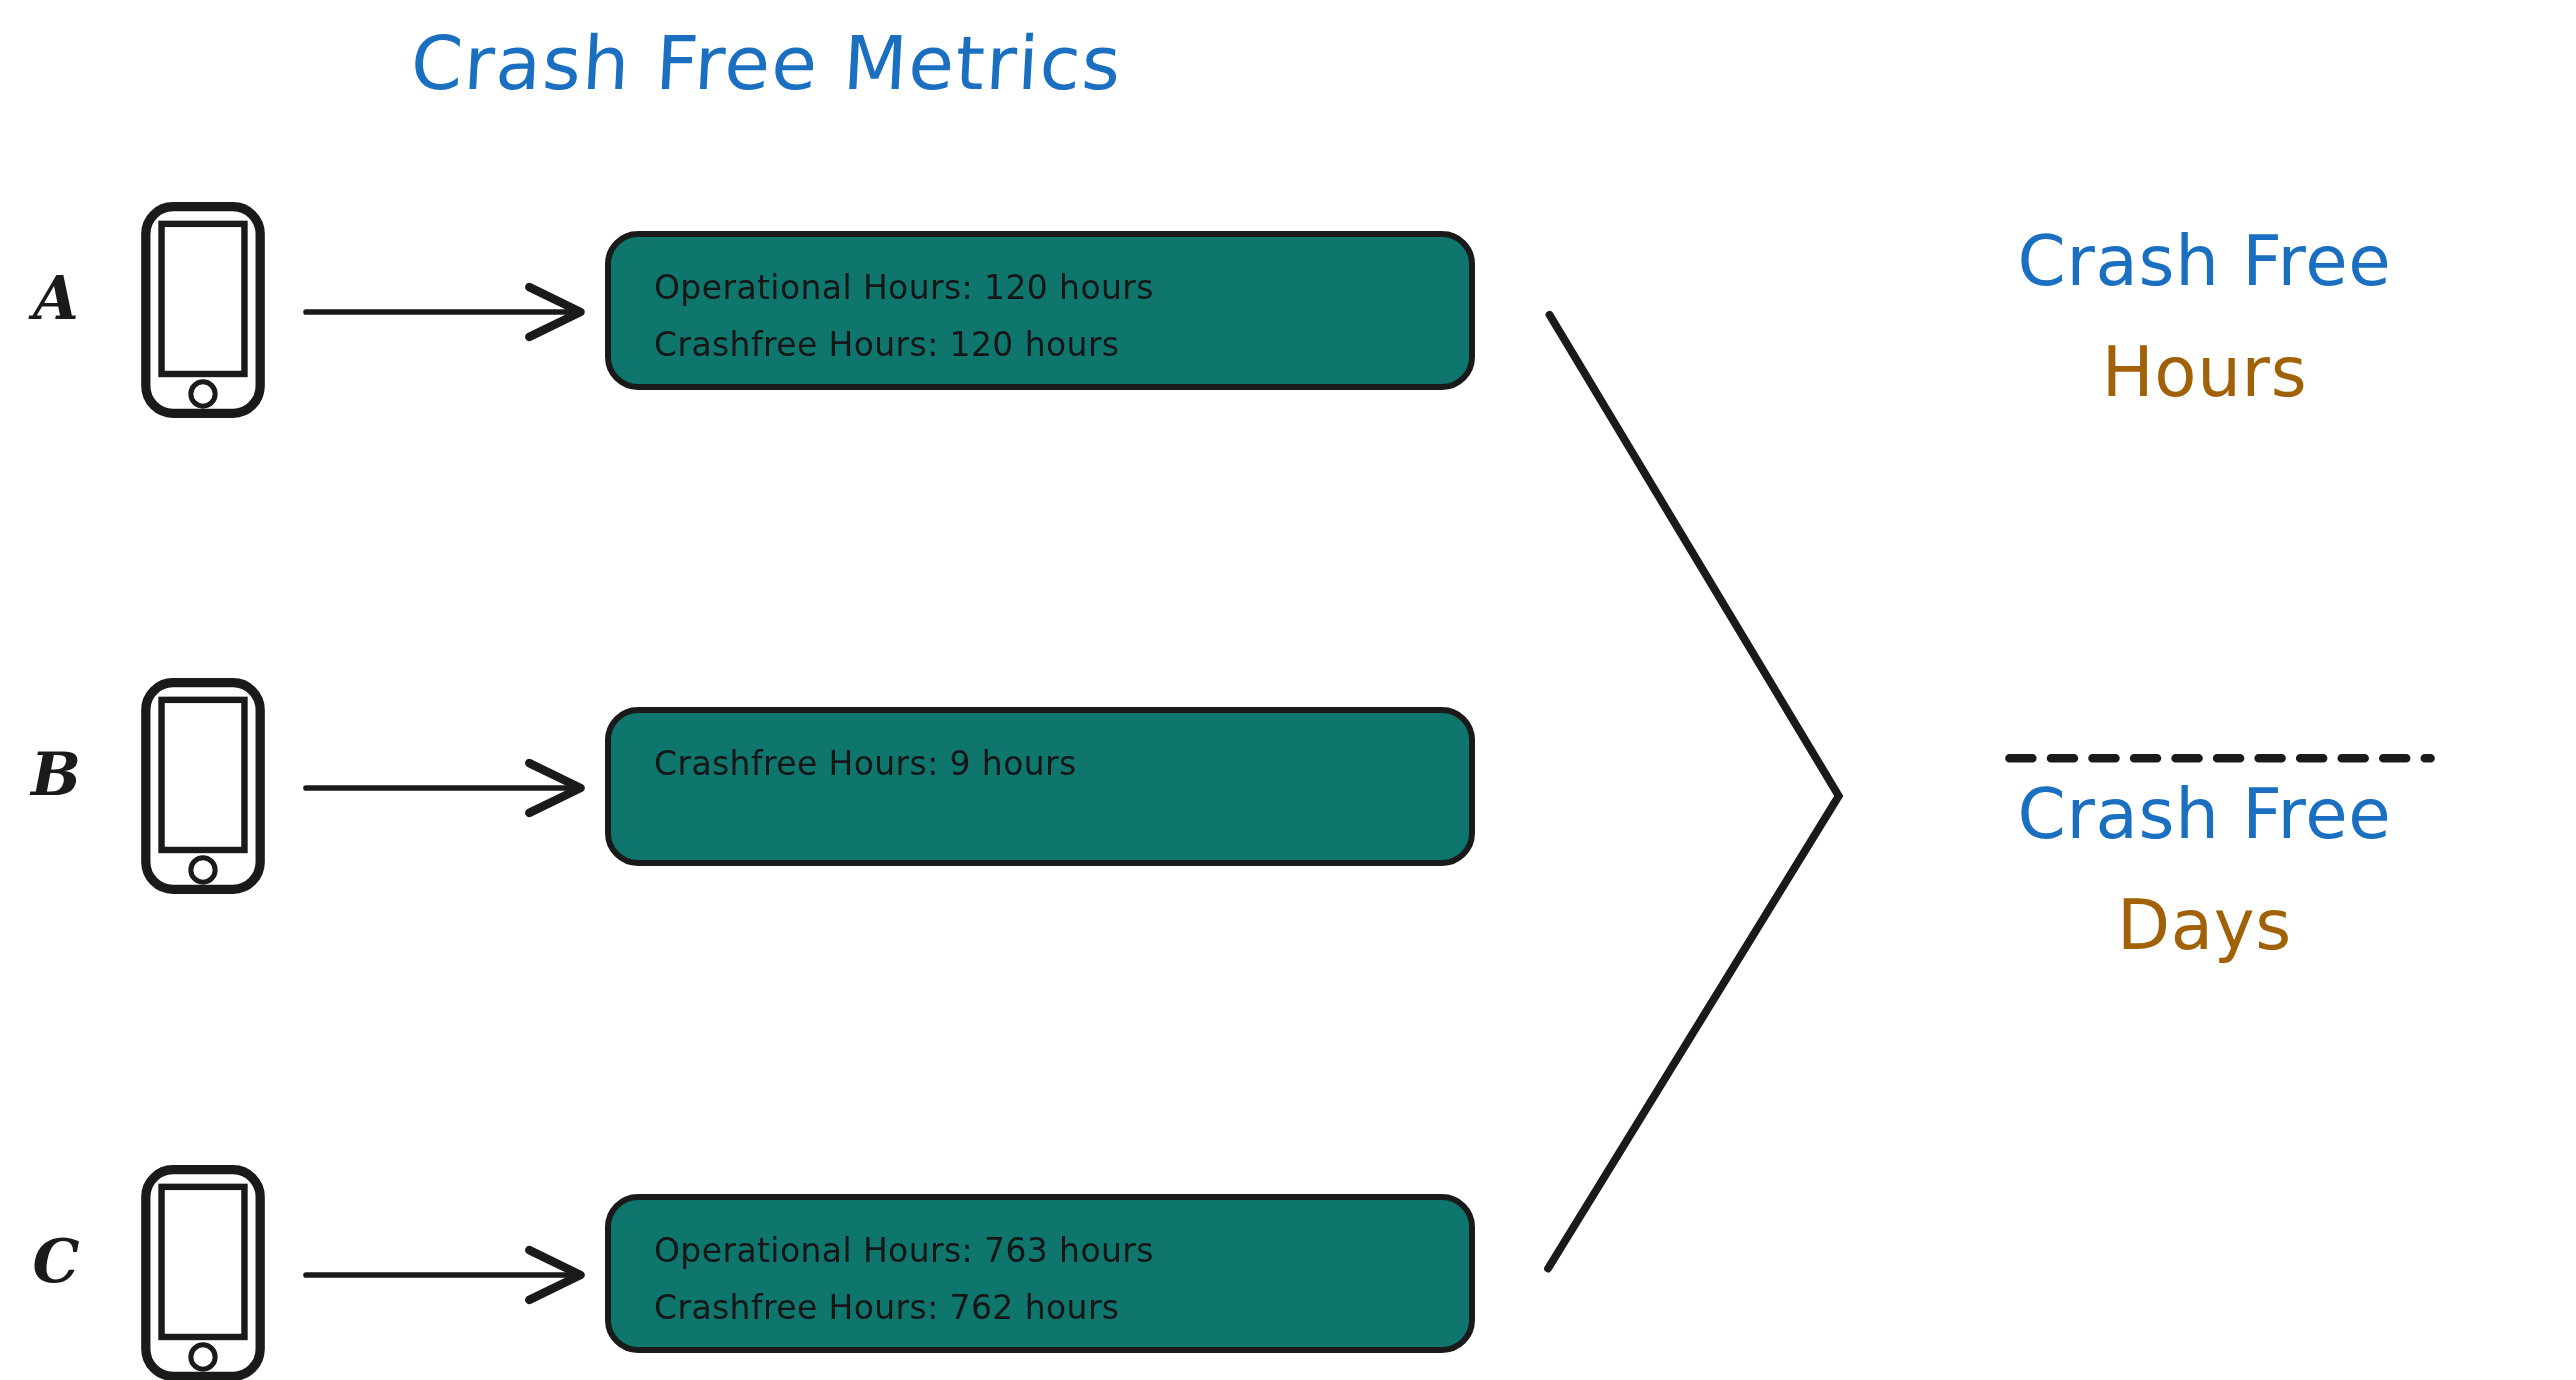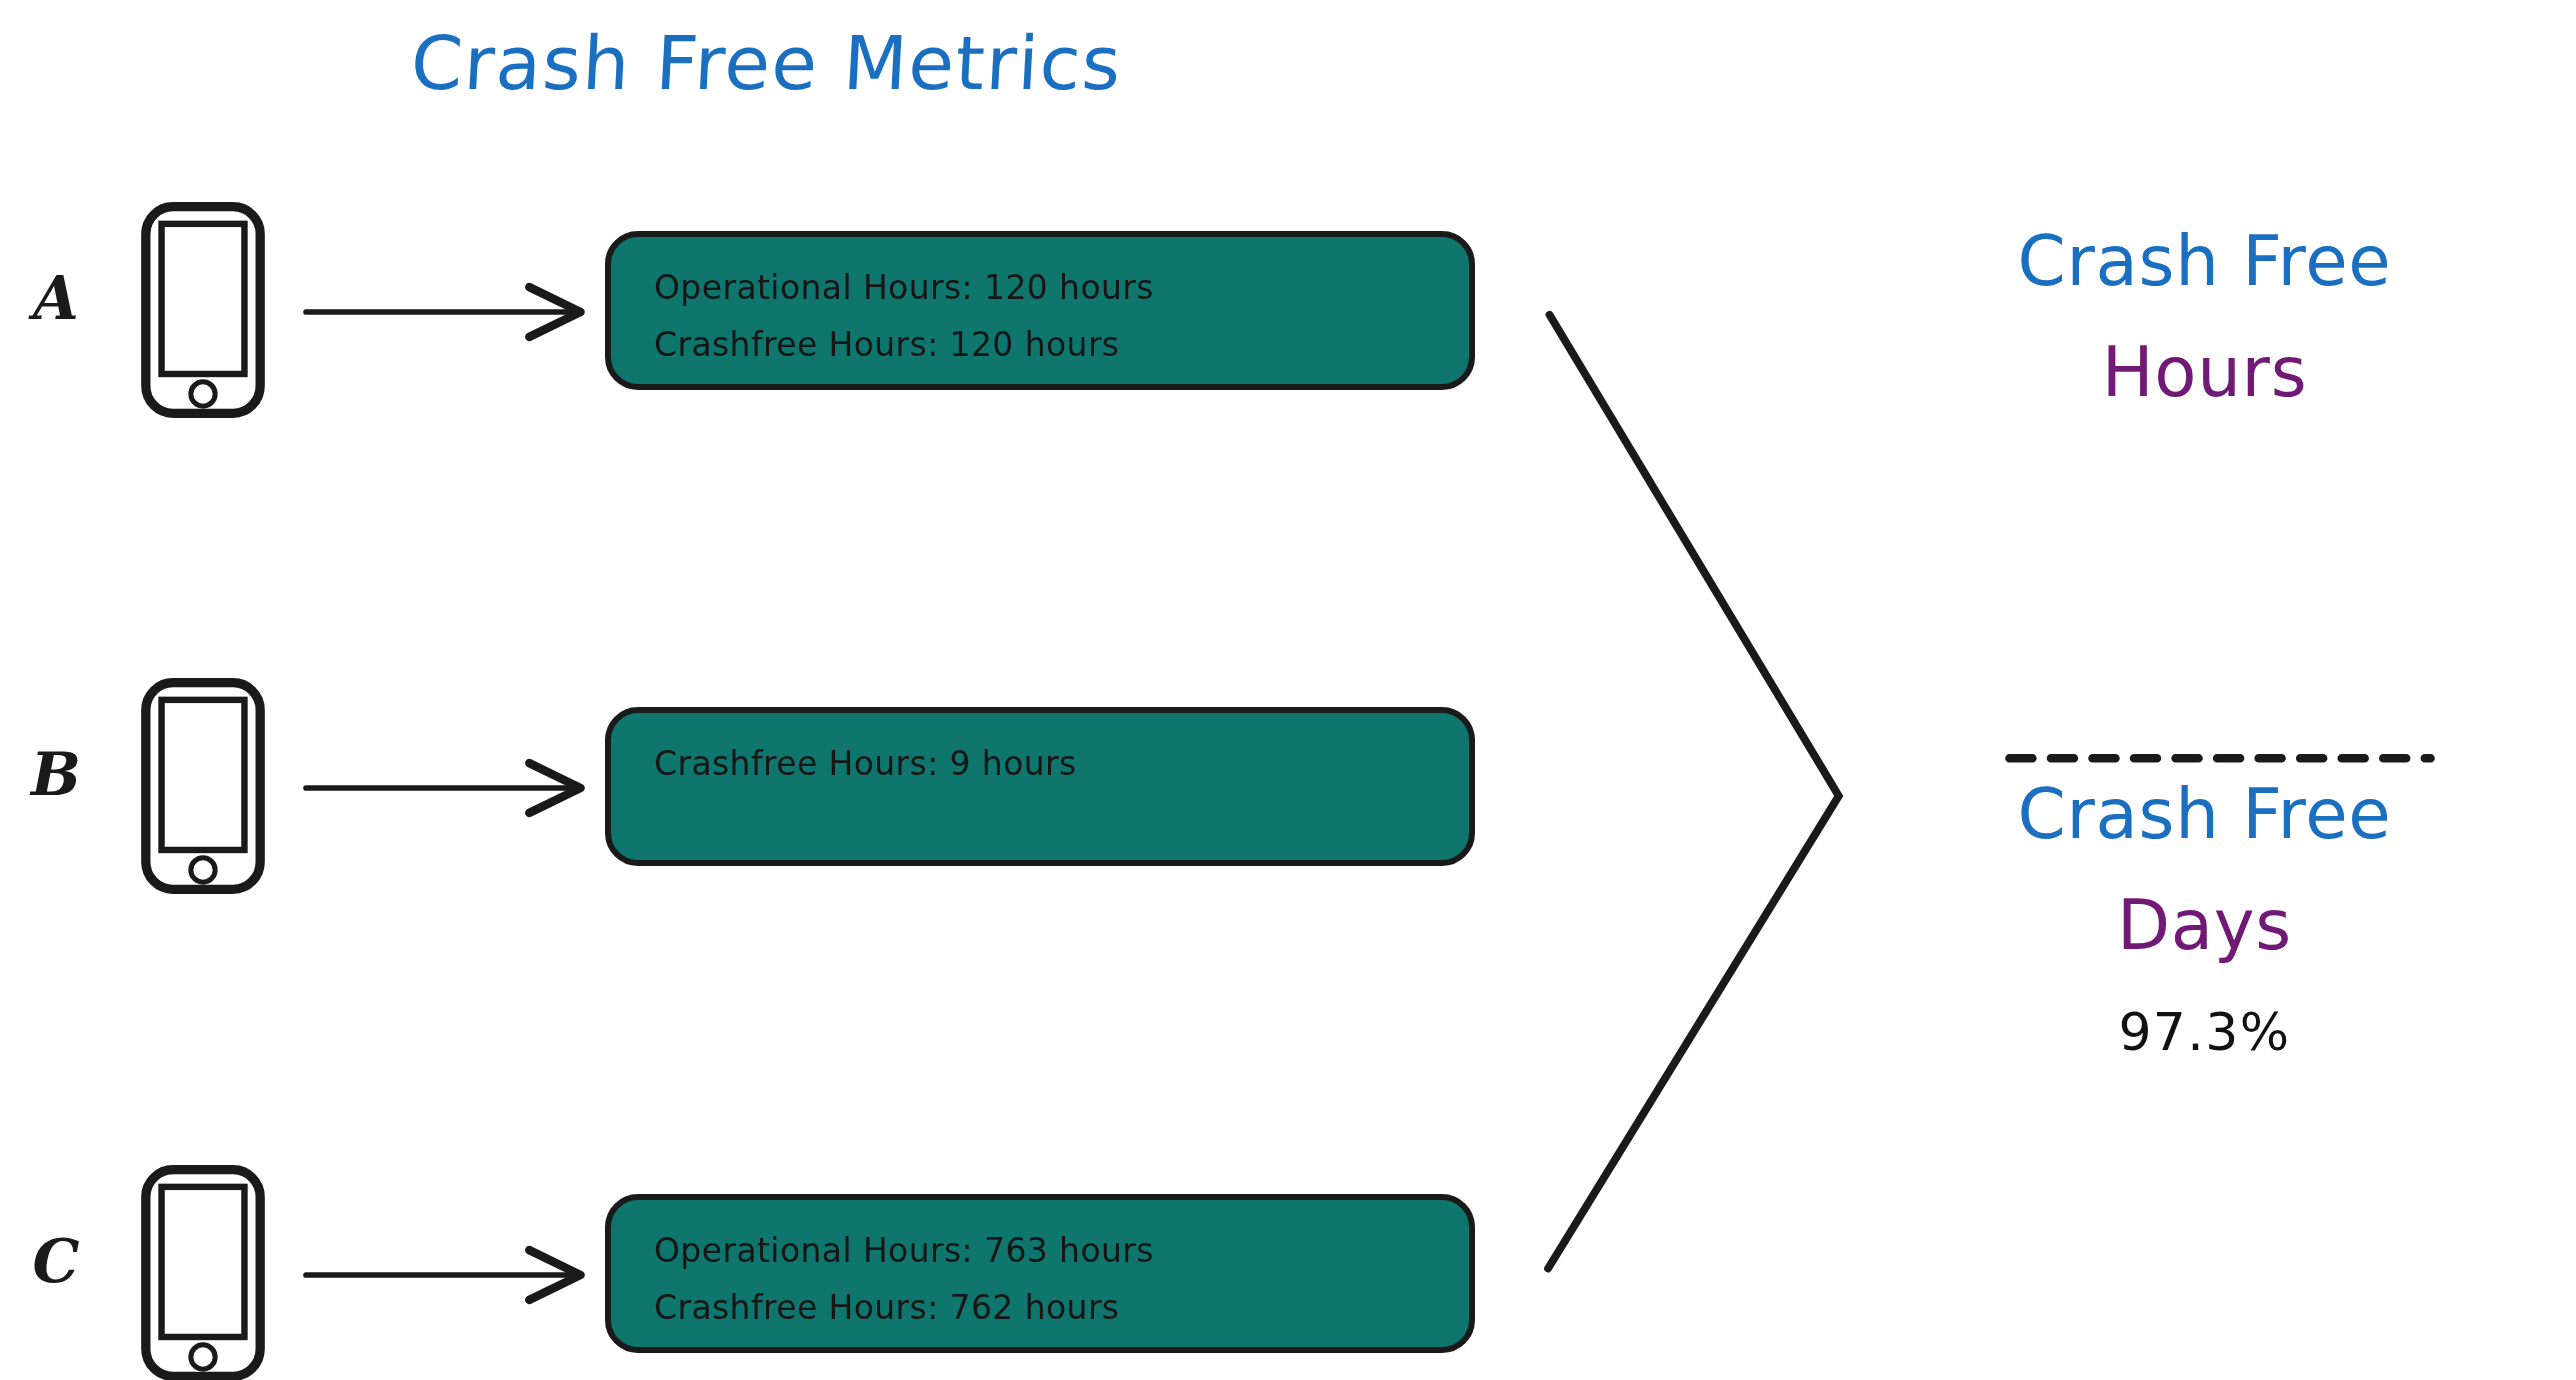--- a/index.html
+++ b/index.html
@@ -126,21 +126,21 @@
     font-family: "DejaVu Sans", sans-serif;
     font-size: 69px;
     color: #1B6FC0;
     letter-spacing: 0.7px;
     line-height: 85px;
     white-space: nowrap;
   }
   .result-unit {
     font-family: "DejaVu Sans", sans-serif;
     font-size: 69px;
-    color: #701a75;
+    color: #a16207;
     letter-spacing: 0.7px;
     line-height: 136px;
     white-space: nowrap;
   }
   .result-value {
     font-family: "DejaVu Sans", sans-serif;
     font-size: 52px;
     color: #111111;
     letter-spacing: 1.4px;
     line-height: 79px;
@@ -249,19 +249,18 @@
 
     <div id="results-divider">
       <svg viewBox="0 0 600 12" xmlns="http://www.w3.org/2000/svg">
         <line x1="6" y1="6" x2="594" y2="6" stroke="#1A1A1A" stroke-width="12" stroke-linecap="round" stroke-dasharray="32 26"></line>
       </svg>
     </div>
 
     <div class="result-block result-days">
       <div class="result-title">Crash Free</div>
       <div class="result-unit">Days</div>
-      <div class="result-value">97.3%</div>
     </div>
 
   </div>
 
 </div>
 
 
 </body></html>

